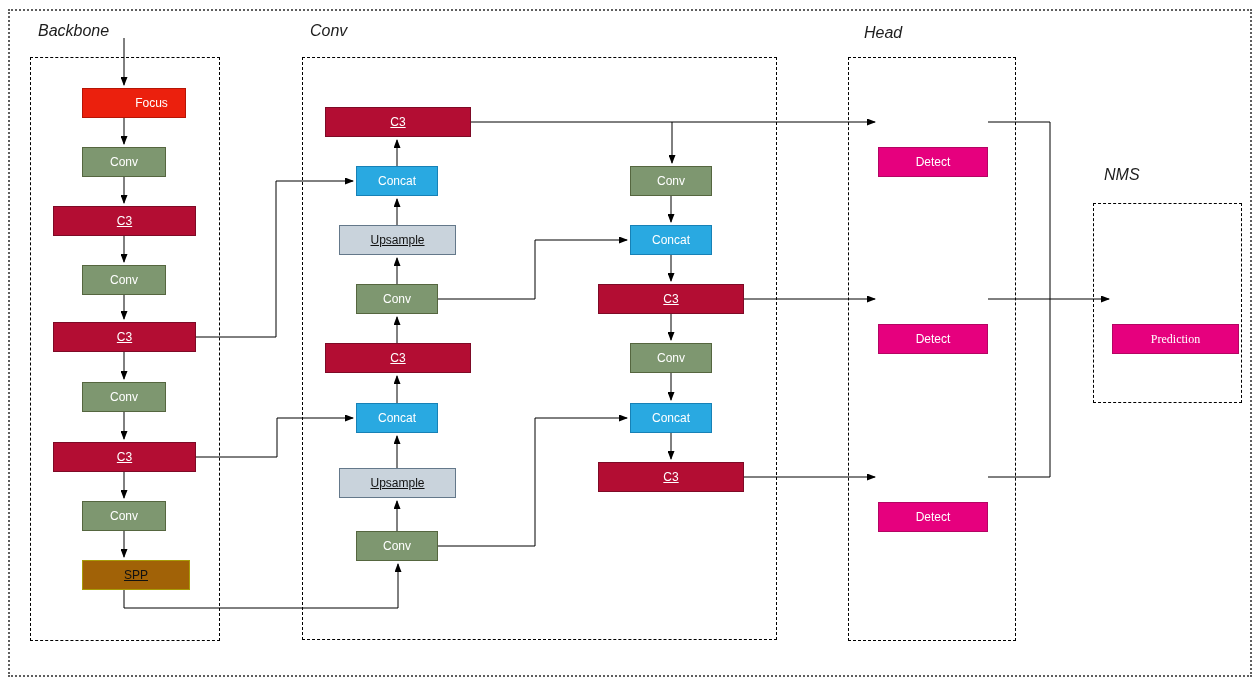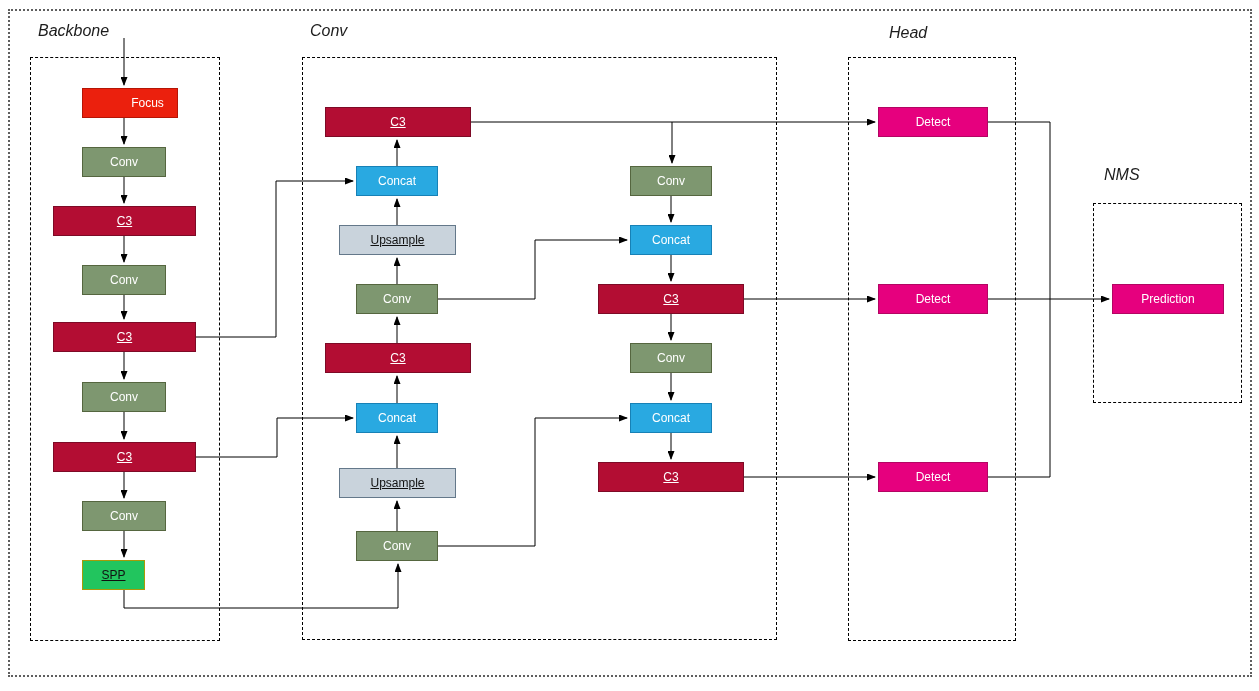--- a/index.html
+++ b/index.html
@@ -11,37 +11,37 @@
   .connector-layer{position:absolute;left:0;top:0;width:1259px;height:691px;}
   .node{position:absolute;height:30px;box-sizing:border-box;display:flex;align-items:center;justify-content:center;
         font-size:12px;color:#ffffff;border:1px solid rgba(0,0,0,0.45);}
   .node.dark-text{color:#111111;text-decoration:underline;}
   .node.b-focus{border-color:#b51505;}
   .node.b-conv{border-color:#55663f;}
   .node.b-c3{border-color:#7d0a26;text-decoration:underline;}
   .node.b-concat{border-color:#1781b6;}
   .node.b-upsample{border-color:#64788a;}
   .node.b-spp{border-color:#a89a08;}
-  .node.b-detect{border-color:#b30563;}
+  .node.b-detect{border-color:#b30563;margin-top:40px;}
 </style>
 </head>
 <body>
 
 <div class="canvas">
 
   <div class="outer-border"></div>
 
   <div class="group-box" style="left:30px;top:57px;width:188px;height:582px;"></div>
   <div class="group-box" style="left:302px;top:57px;width:473px;height:581px;"></div>
   <div class="group-box" style="left:848px;top:57px;width:166px;height:582px;"></div>
   <div class="group-box" style="left:1093px;top:203px;width:147px;height:198px;"></div>
 
   <div class="group-label" style="left:38px;top:22px;">Backbone</div>
   <div class="group-label" style="left:310px;top:22px;">Conv</div>
-  <div class="group-label" style="left:864px;top:24px;margin-left:25px;">Head</div>
+  <div class="group-label" style="left:864px;top:24px;">Head</div>
   <div class="group-label" style="left:1104px;top:166px;">NMS</div>
 
   <svg class="connector-layer" width="1259" height="691" viewBox="0 0 1259 691">
     <defs>
       <marker id="arrow" markerWidth="9" markerHeight="7" refX="8" refY="3.5" orient="auto" markerUnits="userSpaceOnUse">
         <path d="M0,0 L9,3.5 L0,7 Z" fill="#000"></path>
       </marker>
     </defs>
     <g stroke="#000" stroke-width="1" fill="none">
       <path d="M124 38 V85" marker-end="url(#arrow)"></path>
@@ -73,29 +73,29 @@
       <path d="M671 373 V400" marker-end="url(#arrow)"></path>
       <path d="M671 433 V459" marker-end="url(#arrow)"></path>
       <path d="M744 299 H875" marker-end="url(#arrow)"></path>
       <path d="M744 477 H875" marker-end="url(#arrow)"></path>
       <path d="M988 122 H1050 V299"></path>
       <path d="M988 477 H1050 V299"></path>
       <path d="M988 299 H1109" marker-end="url(#arrow)"></path>
     </g>
   </svg>
 
-  <div class="node b-focus" style="left: 82px; top: 88px; width: 96px; background: rgb(235, 32, 13); padding-left: 35px;">Focus</div>
+  <div class="node b-focus" style="left: 82px; top: 88px; width: 104px; background: rgb(235, 32, 13); padding-left: 35px;">Focus</div>
   <div class="node b-conv" style="left: 82px; top: 147px; width: 84px; background: rgb(126, 151, 112);">Conv</div>
   <div class="node b-c3" style="left: 53px; top: 206px; width: 143px; background: rgb(179, 13, 51);">C3</div>
   <div class="node b-conv" style="left: 82px; top: 265px; width: 84px; background: rgb(126, 151, 112);">Conv</div>
   <div class="node b-c3" style="left: 53px; top: 322px; width: 143px; background: rgb(179, 13, 51);">C3</div>
   <div class="node b-conv" style="left: 82px; top: 382px; width: 84px; background: rgb(126, 151, 112);">Conv</div>
   <div class="node b-c3" style="left: 53px; top: 442px; width: 143px; background: rgb(179, 13, 51);">C3</div>
   <div class="node b-conv" style="left: 82px; top: 501px; width: 84px; background: rgb(126, 151, 112);">Conv</div>
-  <div class="node b-spp dark-text" style="left: 82px; top: 560px; width: 63px; background: #22c55e;">SPP</div>
+  <div class="node b-spp dark-text" style="left: 82px; top: 560px; width: 108px; background: #a16207;">SPP</div>
 
   <div class="node b-c3" style="left: 325px; top: 107px; width: 146px; background: rgb(179, 13, 51);">C3</div>
   <div class="node b-concat" style="left: 356px; top: 166px; width: 82px; background: rgb(41, 169, 225);">Concat</div>
   <div class="node b-upsample dark-text" style="left: 339px; top: 225px; width: 117px; background: rgb(201, 211, 220);">Upsample</div>
   <div class="node b-conv" style="left: 356px; top: 284px; width: 82px; background: rgb(126, 151, 112);">Conv</div>
   <div class="node b-c3" style="left: 325px; top: 343px; width: 146px; background: rgb(179, 13, 51);">C3</div>
   <div class="node b-concat" style="left: 356px; top: 403px; width: 82px; background: rgb(41, 169, 225);">Concat</div>
   <div class="node b-upsample dark-text" style="left: 339px; top: 468px; width: 117px; background: rgb(201, 211, 220);">Upsample</div>
   <div class="node b-conv" style="left: 356px; top: 531px; width: 82px; background: rgb(126, 151, 112);">Conv</div>
 
@@ -103,15 +103,15 @@
   <div class="node b-concat" style="left: 630px; top: 225px; width: 82px; background: rgb(41, 169, 225);">Concat</div>
   <div class="node b-c3" style="left: 598px; top: 284px; width: 146px; background: rgb(179, 13, 51);">C3</div>
   <div class="node b-conv" style="left: 630px; top: 343px; width: 82px; background: rgb(126, 151, 112);">Conv</div>
   <div class="node b-concat" style="left: 630px; top: 403px; width: 82px; background: rgb(41, 169, 225);">Concat</div>
   <div class="node b-c3" style="left: 598px; top: 462px; width: 146px; background: rgb(179, 13, 51);">C3</div>
 
   <div class="node b-detect" style="left: 878px; top: 107px; width: 110px; background: rgb(230, 0, 126);">Detect</div>
   <div class="node b-detect" style="left: 878px; top: 284px; width: 110px; background: rgb(230, 0, 126);">Detect</div>
   <div class="node b-detect" style="left: 878px; top: 462px; width: 110px; background: rgb(230, 0, 126);">Detect</div>
 
-  <div class="node b-detect" style="left: 1112px; top: 284px; width: 112px; background: rgb(230, 0, 126);">Prediction</div>
+  <div class="node b-detect" style="left: 1112px; top: 284px; width: 127px; background: rgb(230, 0, 126); font-family: Liberation Serif, serif;">Prediction</div>
 
 </div>
 
 </body></html>

